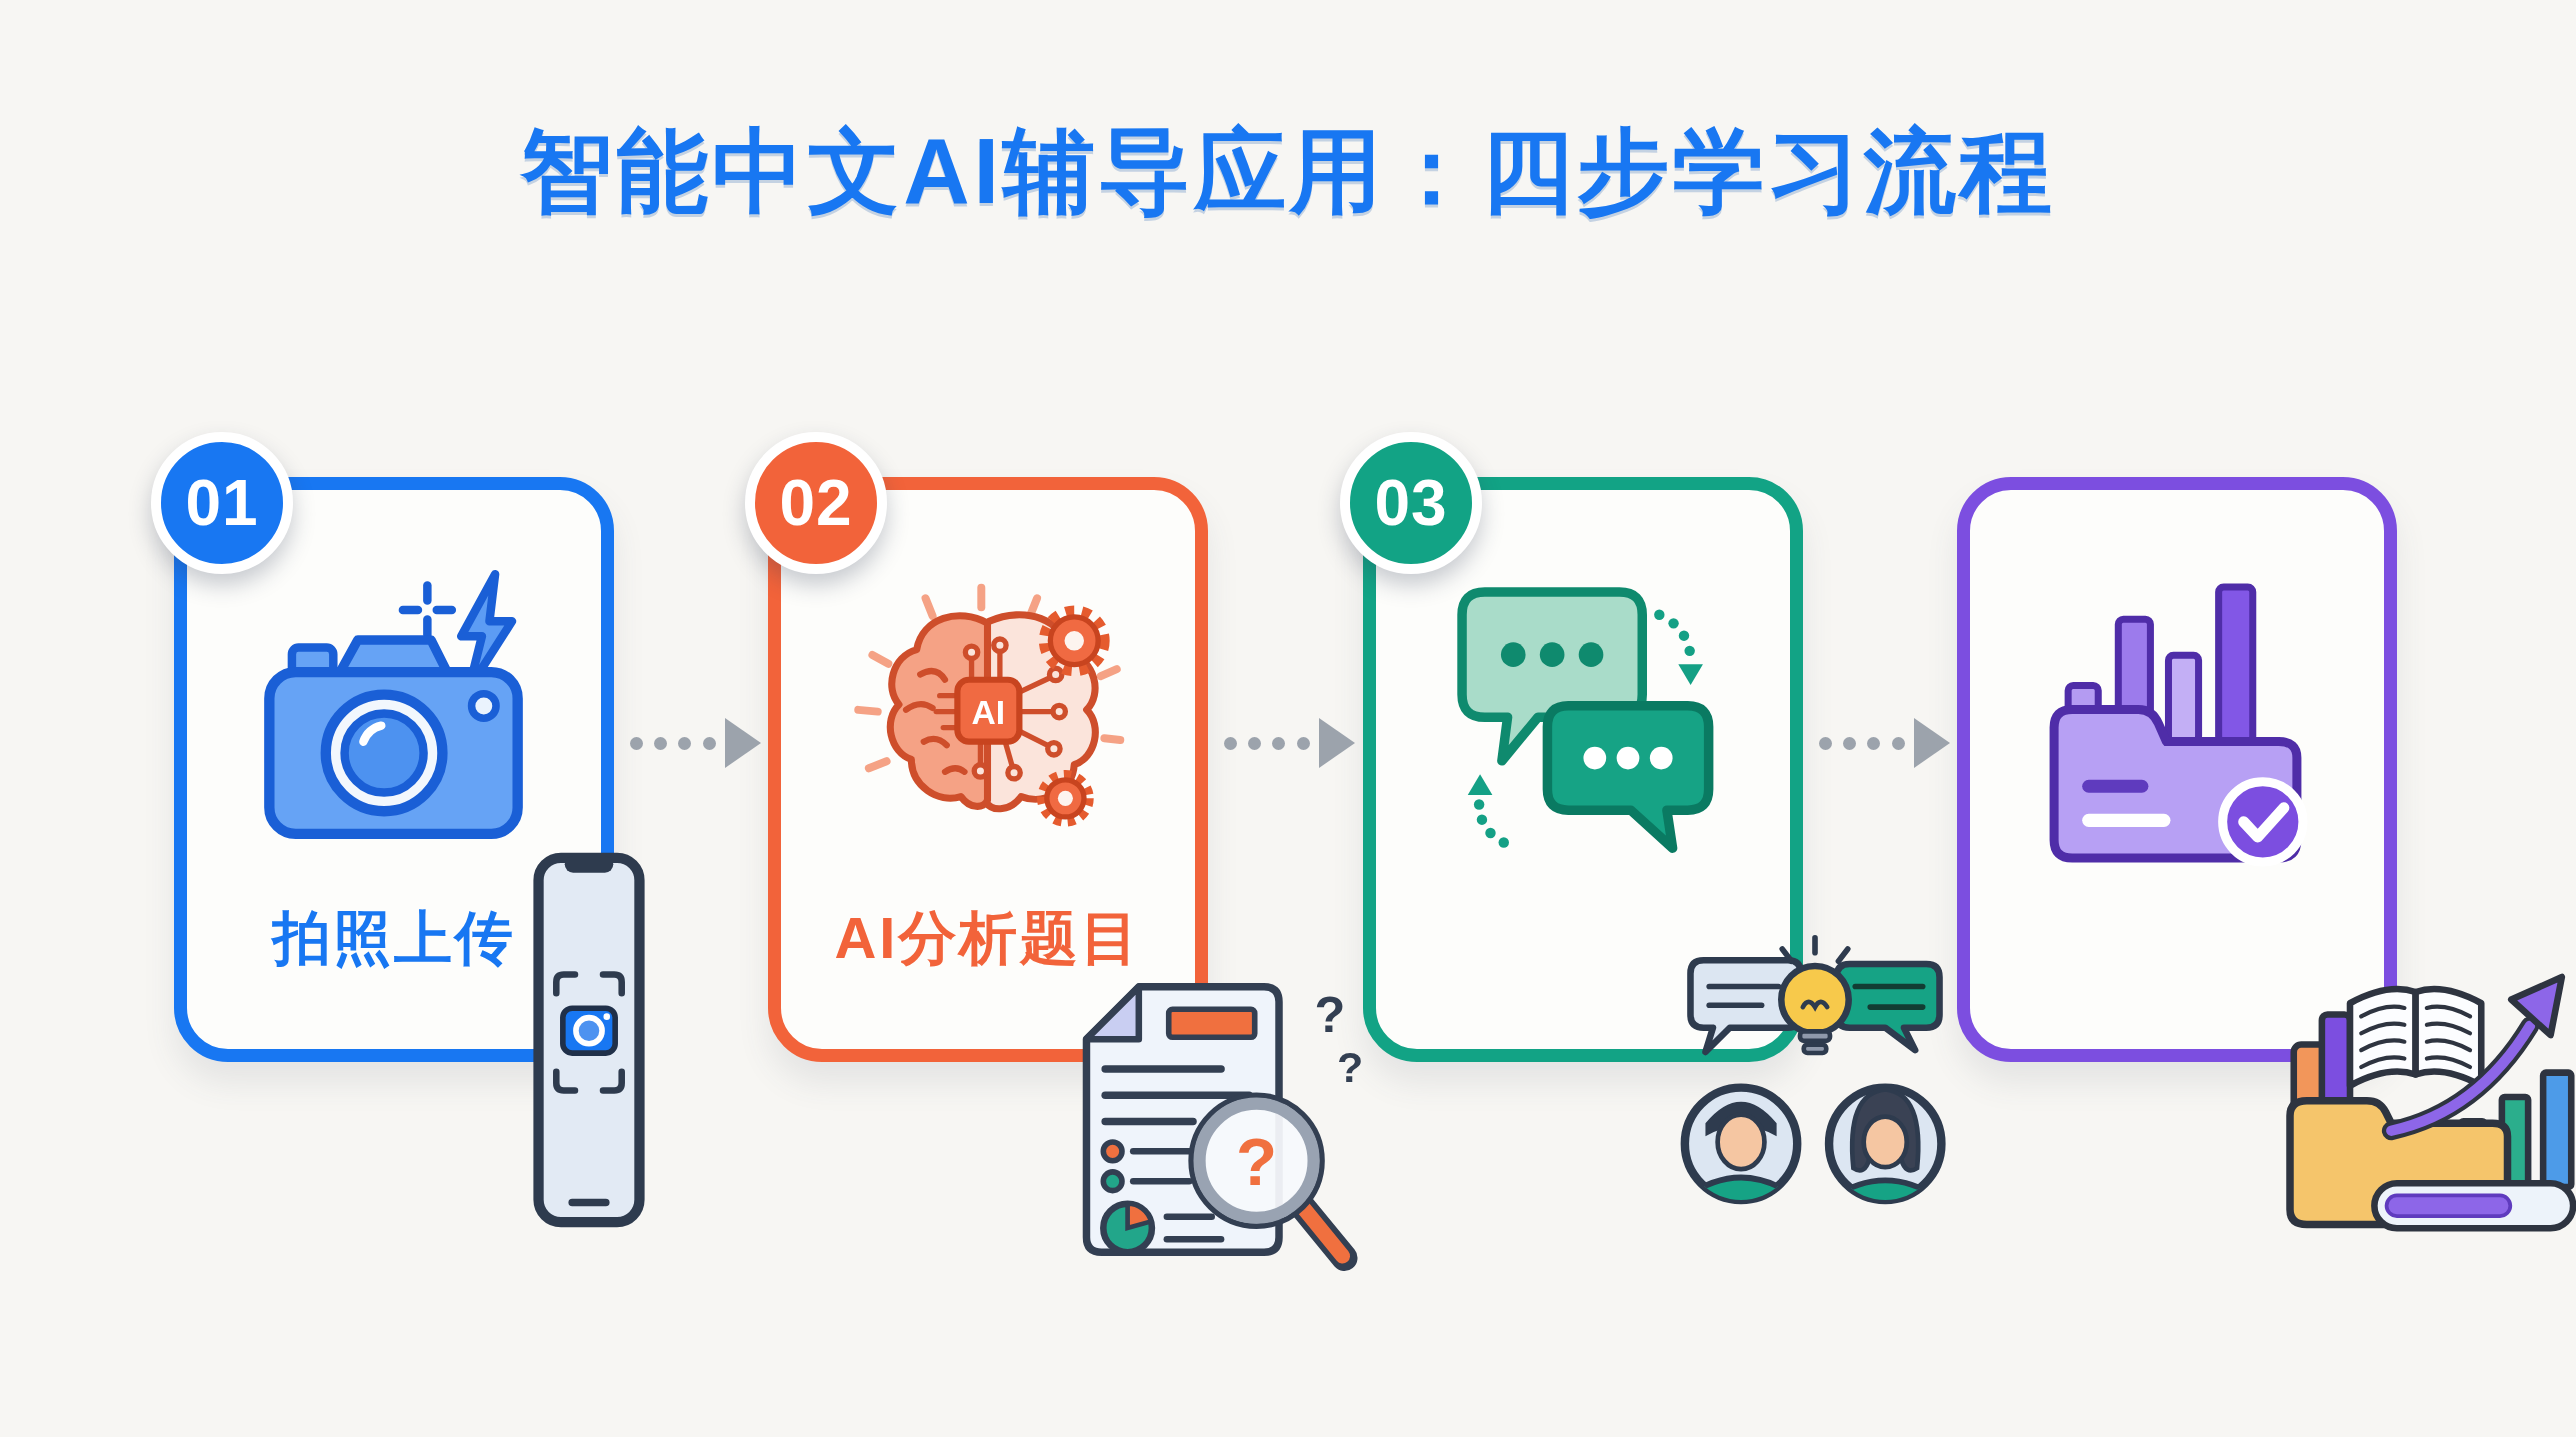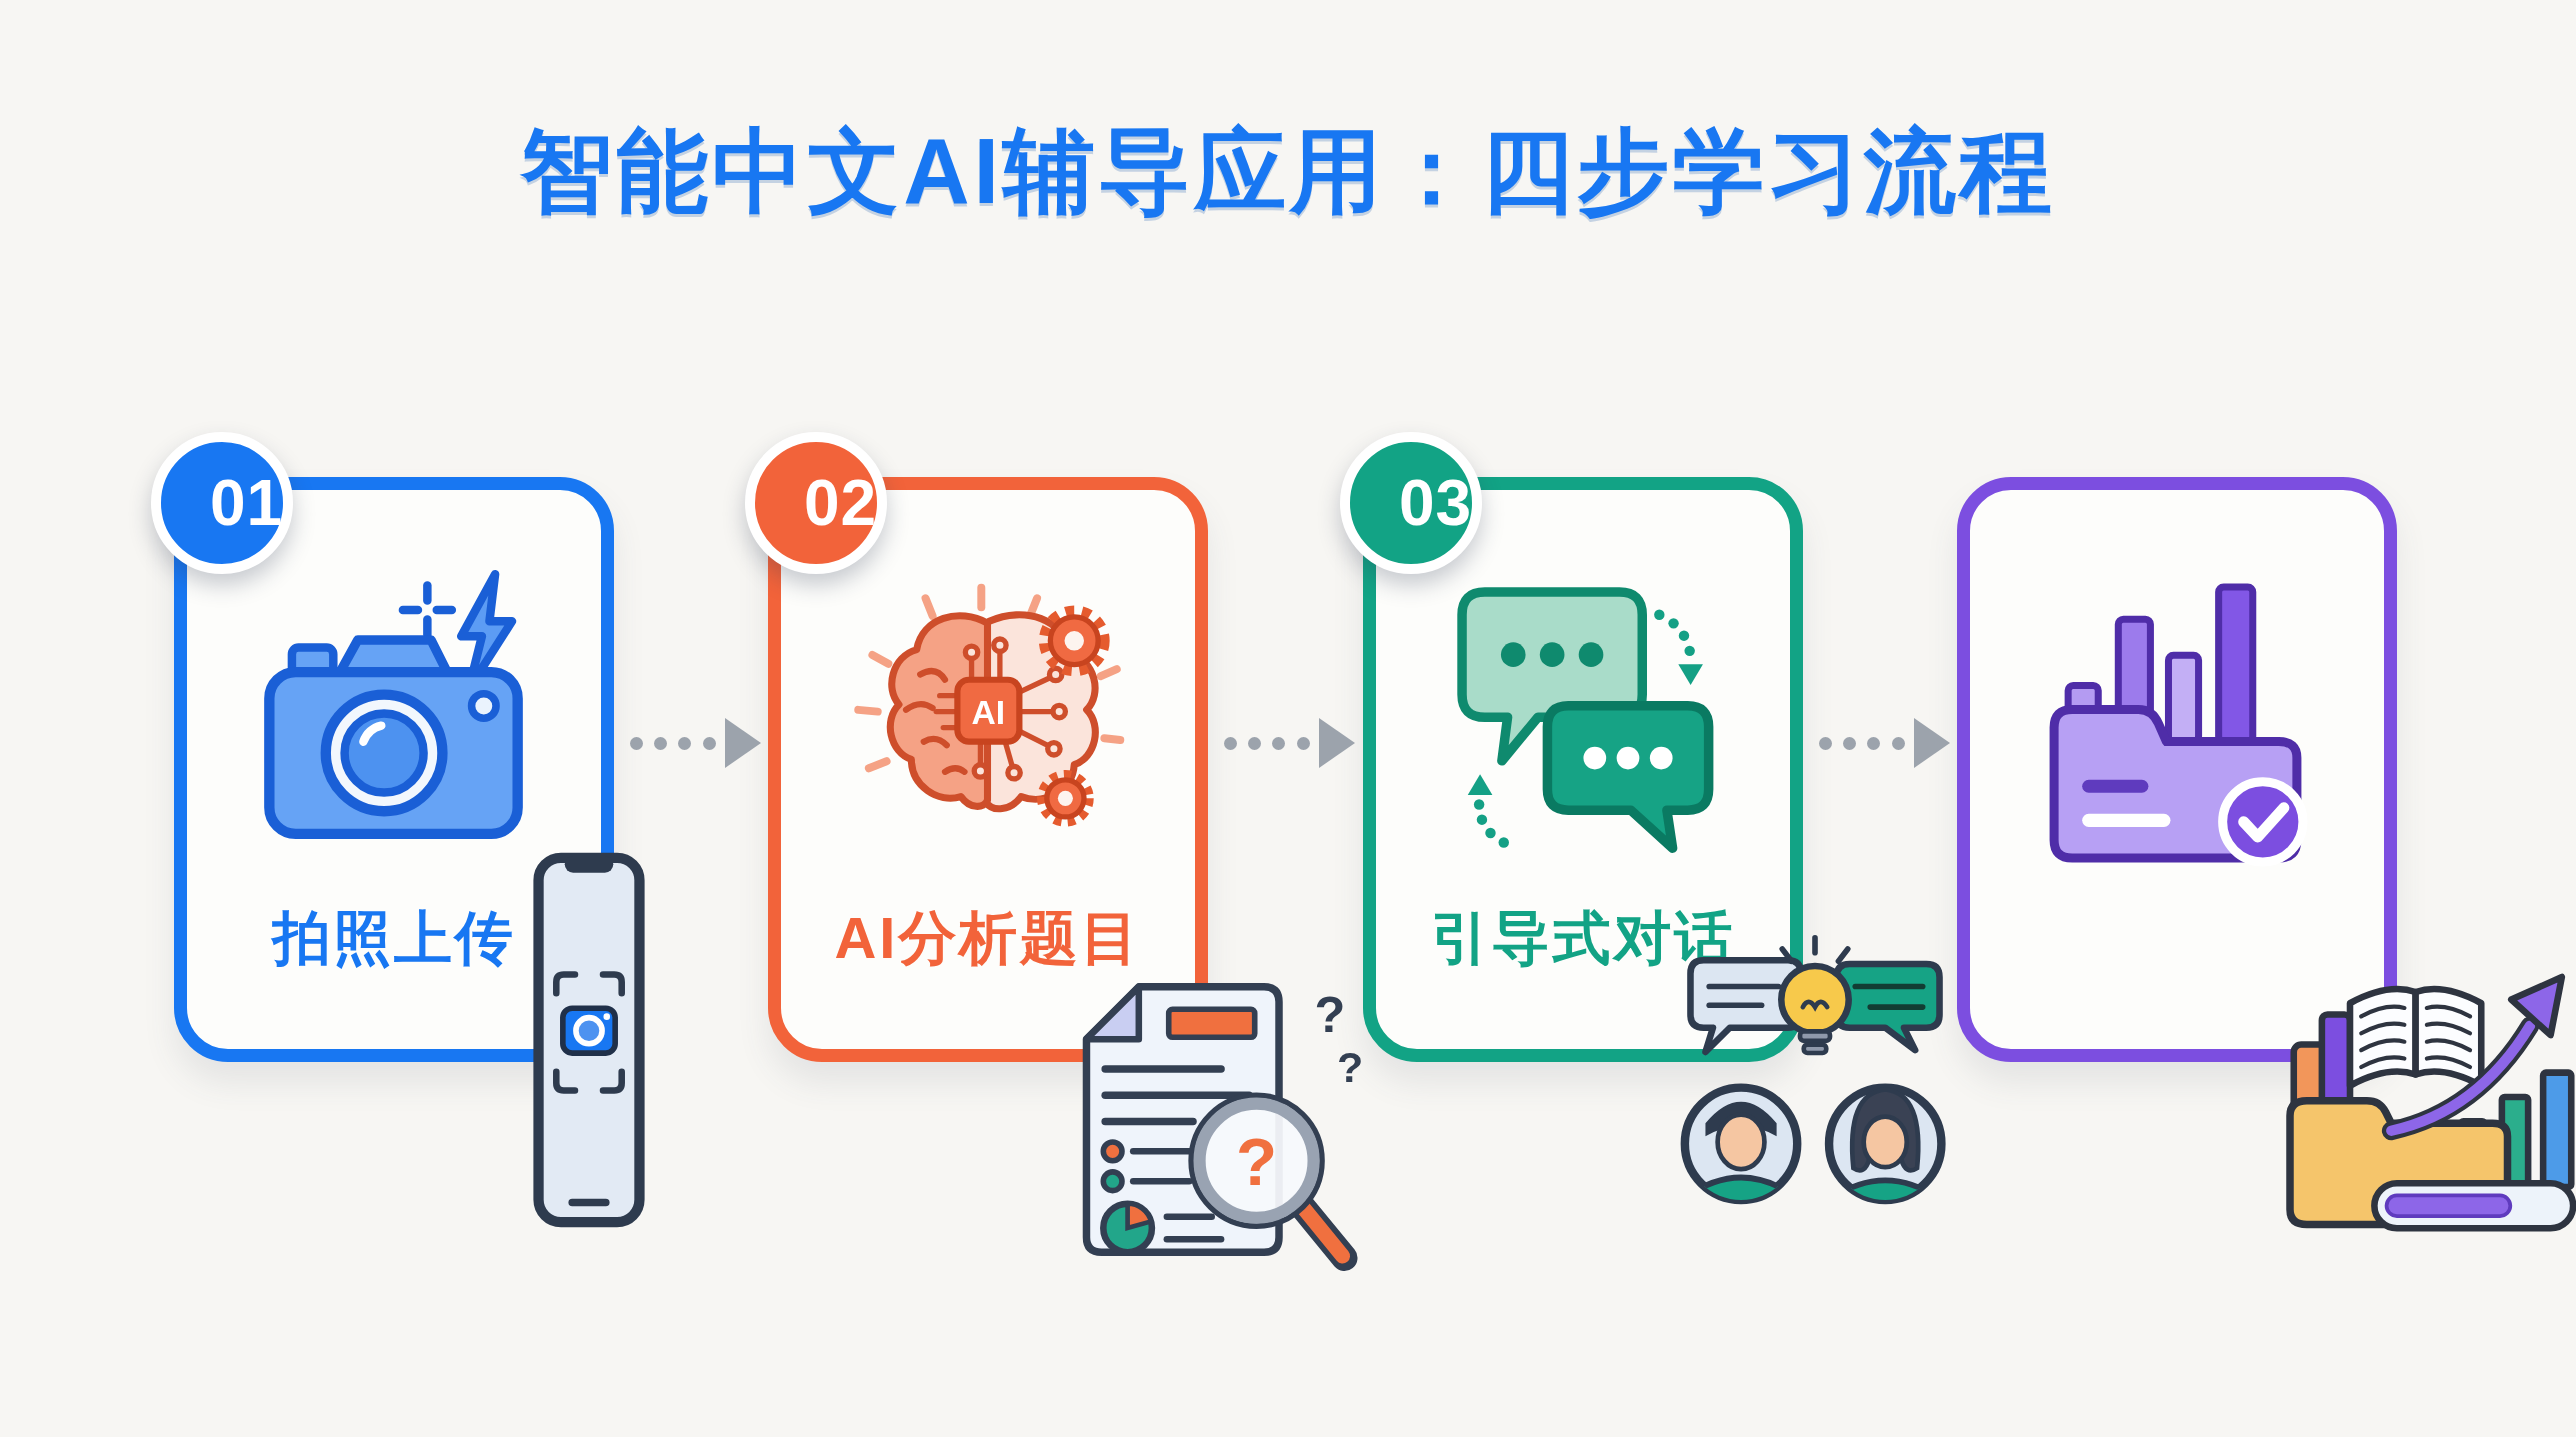--- a/index.html
+++ b/index.html
@@ -26,21 +26,21 @@
     border:13px solid #000;border-radius:54px;
     box-shadow:0 20.6px 32px rgba(70,80,100,.10);
   }
   .card.s1{left:174px;border-color:var(--step1)}
   .card.s2{left:768px;border-color:var(--step2)}
   .card.s3{left:1363px;border-color:var(--step3)}
   .card.s4{left:1957px;border-color:var(--step4)}
   .badge{
     position:absolute;top:-58px;left:-36px;width:142px;height:142px;
     border-radius:50%;border:10.3px solid #fff;
-    display:flex;align-items:center;justify-content:flex-end;
+    display:flex;align-items:center;justify-content:center;
     box-shadow:0 11.2px 22.5px rgba(40,50,80,.25);
     color:#fff;font-size:64px;font-weight:800;letter-spacing:0.9px;
     z-index:5;
   }
   .s1 .badge{background:var(--step1)}
   .s2 .badge{background:var(--step2)}
   .s3 .badge{background:var(--step3)}
   .s4 .badge{background:var(--step4)}
   .center-icon{
     position:absolute;top:66px;left:50%;width:301px;height:313px;margin-left:-151px;text-align:center;
@@ -236,21 +236,20 @@
           <circle cx="238" cy="213" r="12" fill="#FFFFFF"></circle>
         <g fill="#14A085">
           <circle cx="72" cy="302" r="5.5"></circle>
             <circle cx="58" cy="292" r="5.5"></circle>
             <circle cx="49" cy="278" r="5.5"></circle>
             <circle cx="46" cy="262" r="5.5"></circle>
           <path d="M34 252 H60 L47 230 Z"></path>
         </g>
       </svg>
     </div>
-    <h2 class="label">引导式对话</h2>
     <div class="corner c3">
       <svg viewBox="0 0 314 336" aria-hidden="true">
         <defs>
           <clipPath id="avL">
               <circle cx="78" cy="226" r="60"></circle>
             </clipPath>
           <clipPath id="avR">
               <circle cx="232" cy="226" r="60"></circle>
             </clipPath>
         </defs>

